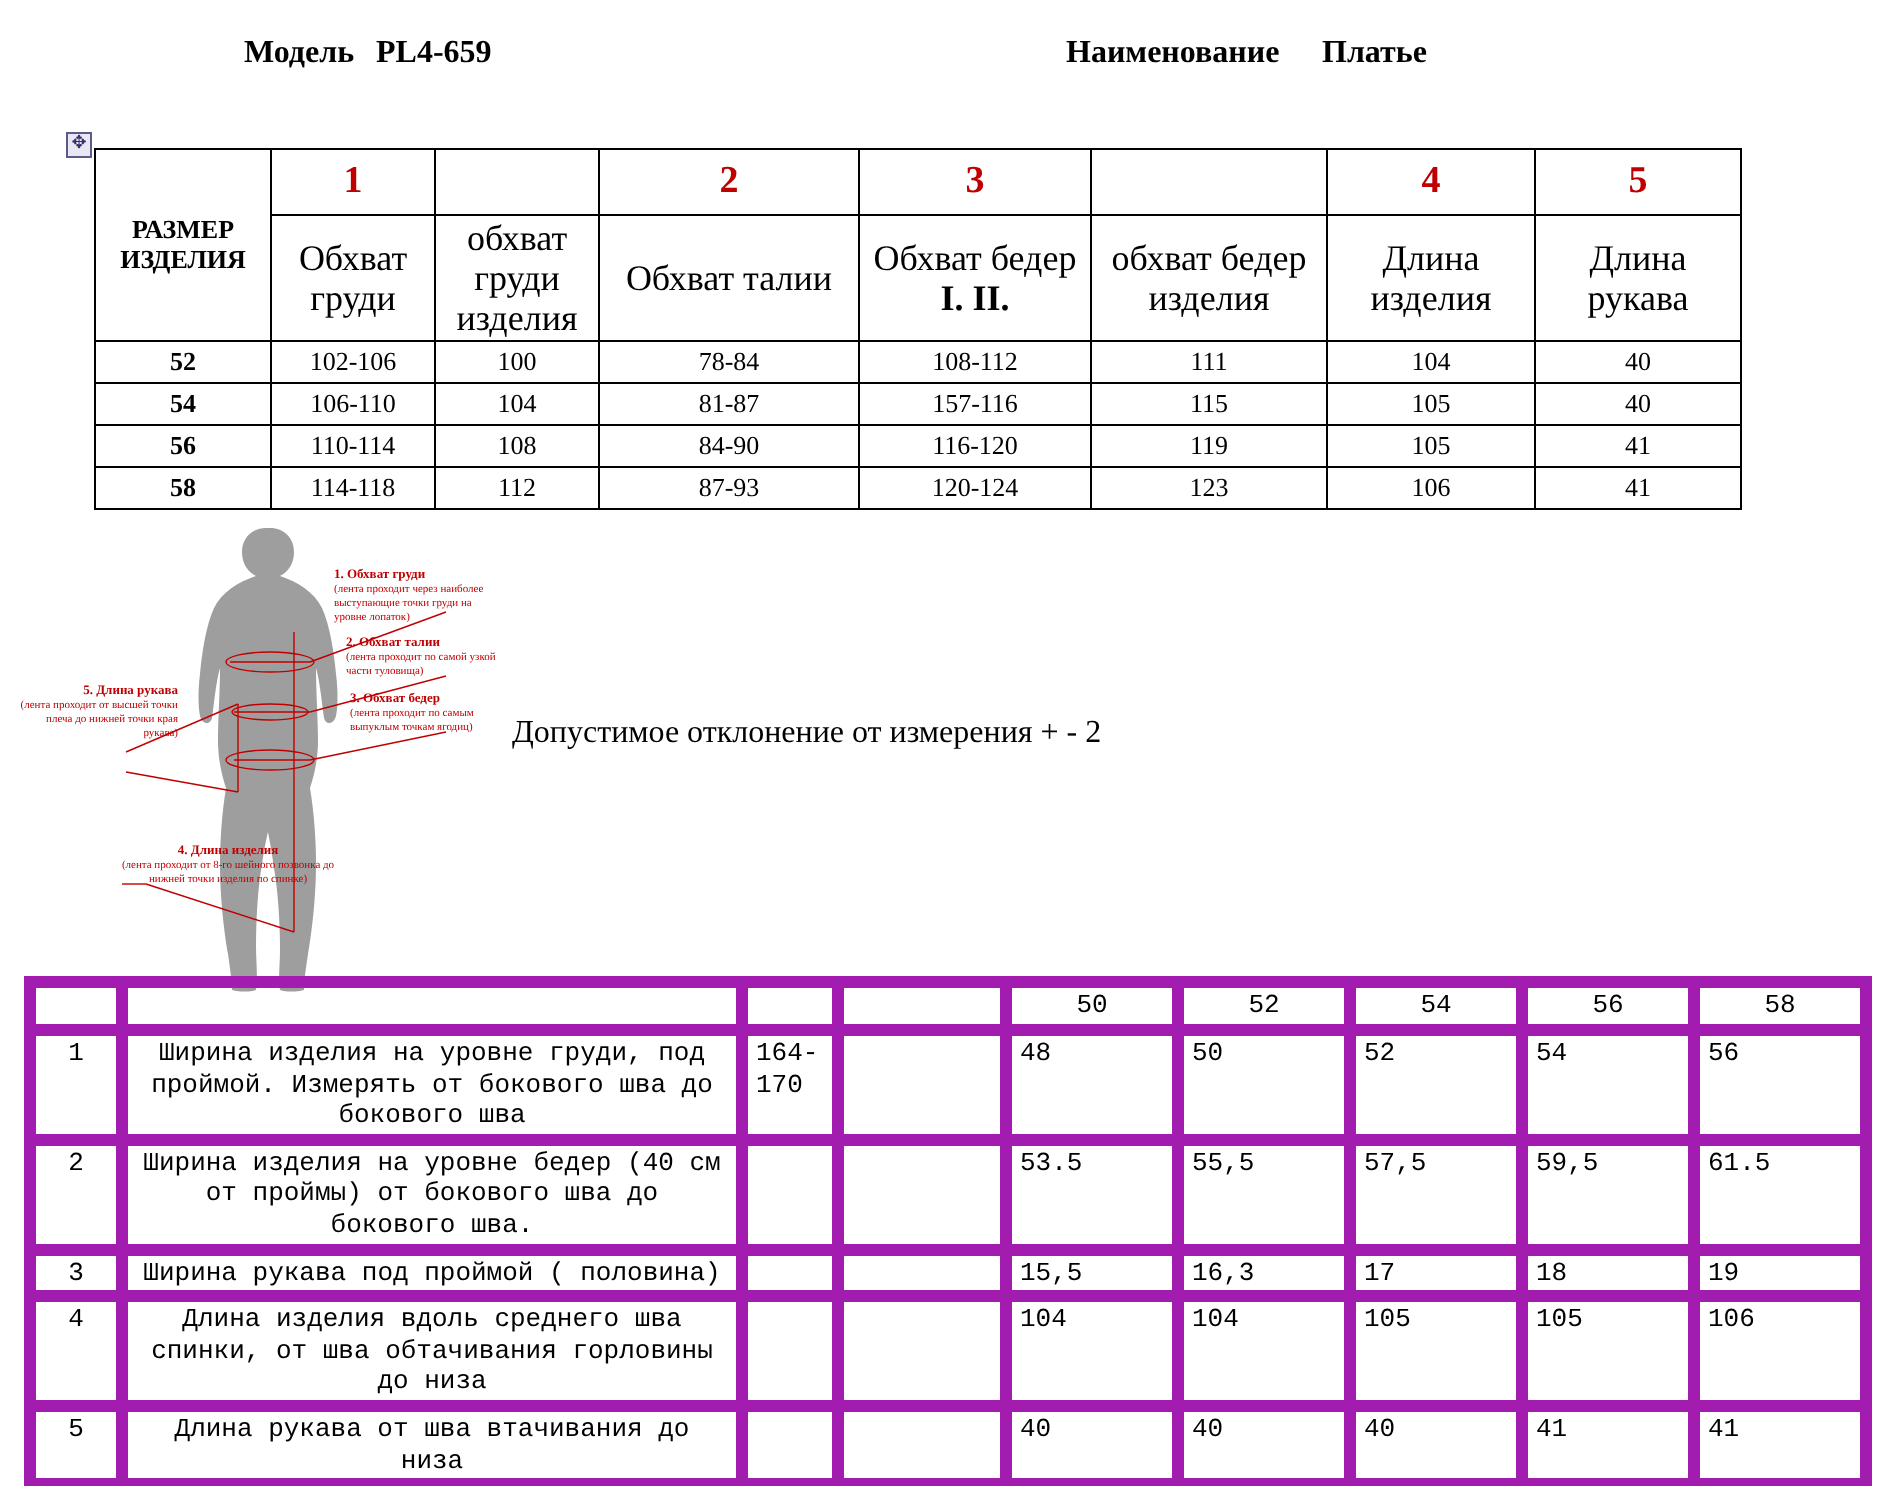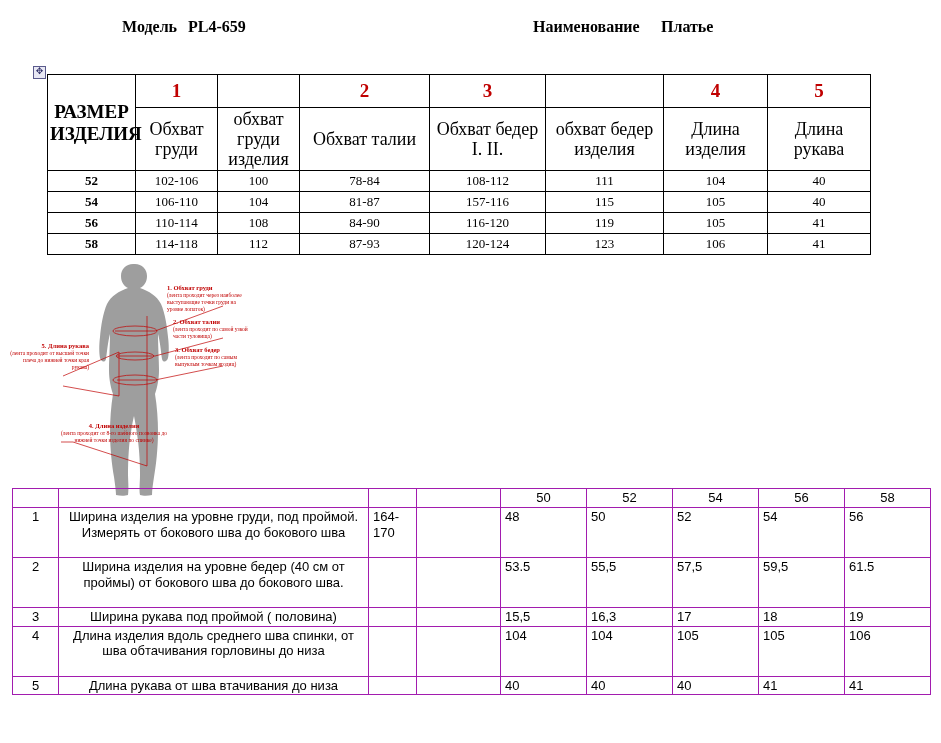--- a/index.html
+++ b/index.html
@@ -99,24 +99,24 @@
     font-size: 18px;
   }
   .size-table .rowhead {
     font-weight: bold;
   }
   .size-table .data-row td {
     height: 18px;
   }
   .size-table .left-head {
     font-weight: bold;
-    font-size: 19px;
+    font-size: 13px;
     line-height: 1.15;
   }
-  .bold-ip { font-weight: normal; }
+  .bold-ip { font-weight: bold; }
 
   
   .figure-wrap {
     position: absolute;
     left: 55px;
     top: 256px;
     width: 250px;
     height: 240px;
   }
   .silhouette {
@@ -146,26 +146,26 @@
   
   .bottom-table {
     position: absolute;
     left: 12px;
     top: 488px;
     width: 918px;
     border-collapse: collapse;
     table-layout: fixed;
   }
   .bottom-table td {
-    border: 1px solid #a21caf;
+    border: 6px solid #a21caf;
     font-size: 13px;
     vertical-align: top;
     padding: 1px 4px;
     line-height: 1.2;
-    font-family: Liberation Sans, sans-serif;
+    font-family: Liberation Mono, monospace;
   }
   .bottom-table td.c { text-align: left; }
   .bottom-table td.idx { text-align: center; }
   .bottom-table td.desc { text-align: center; }
   .bottom-table tr.hdr td { height: 16px; }
   .sz-head { text-align: center; }
 </style>
 </head>
 <body>
 
@@ -299,20 +299,21 @@
     <div class="fig-note" style="left:-48px; top:86px; width:82px; text-align:right;">
       <b>5. Длина рукава</b>
       <span>(лента проходит от высшей точки плеча до нижней точки края рукава)</span>
     </div>
     <div class="fig-note" style="left:4px; top:166px; width:110px;">
       <b style="text-align:center">4. Длина изделия</b>
       <span style="display:block;text-align:center">(лента проходит от 8-го шейного позвонка до нижней точки изделия по спинке)</span>
     </div>
   </div>
 
+  <div class="deviation">Допустимое отклонение от измерения   + - 2</div>
 
   <table class="bottom-table">
     <colgroup>
       <col style="width:46px">
       <col style="width:310px">
       <col style="width:48px">
       <col style="width:84px">
       <col style="width:86px">
       <col style="width:86px">
       <col style="width:86px">

